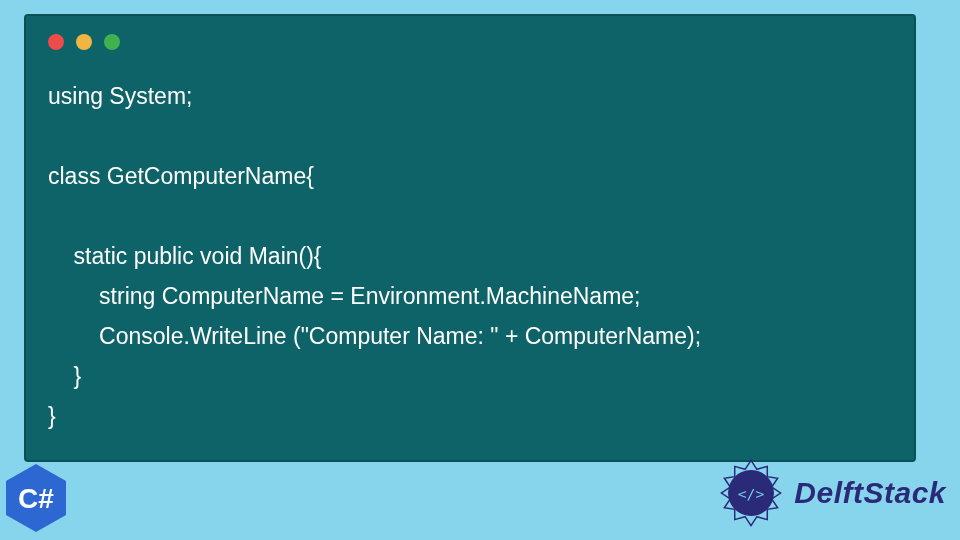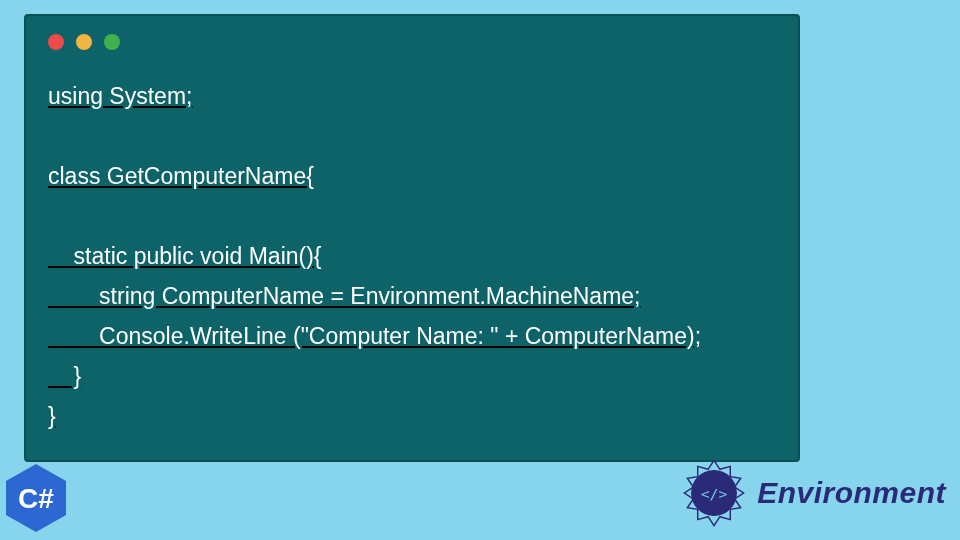--- a/index.html
+++ b/index.html
@@ -6,27 +6,26 @@
   html, body { width: 960px; height: 540px; }
   body {
     background: #87d4ed;
     font-family: Arial, Helvetica, sans-serif;
     position: relative;
   }
   .code-window {
     position: absolute;
     left: 24px;
     top: 14px;
-    width: 776px;
+    width: 892px;
     height: 448px;
     background: #0d6367;
     border: 2px solid #0a5155;
     border-radius: 4px;
     padding: 18px 22px 22px 22px;
-    text-decoration: underline;
   }
   .traffic-lights {
     display: flex;
     gap: 12px;
     margin-bottom: 26px;
   }
   .dot {
     width: 16px; height: 16px; border-radius: 50%;
   }
   .dot.red { background: #ed4c4a; }
@@ -92,14 +91,14 @@
 <div class="brand">
   <svg class="brand-logo" viewBox="0 0 100 100">
     <g fill="none" stroke="#2b2a78" stroke-width="2">
       <circle cx="50" cy="50" r="30" fill="#2b2a78"></circle>
       <g stroke="#2b2a78">
         <path d="M50 6 L58 18 L72 14 L72 28 L86 30 L78 42 L90 50 L78 58 L86 70 L72 72 L72 86 L58 82 L50 94 L42 82 L28 86 L28 72 L14 70 L22 58 L10 50 L22 42 L14 30 L28 28 L28 14 L42 18 Z" fill="none"></path>
       </g>
     </g>
     <text x="50" y="58" text-anchor="middle" font-family="monospace" font-size="20" fill="#73c9e6">&lt;/&gt;</text>
   </svg>
-  <span class="brand-text">Environment</span>
+  <span class="brand-text">DelftStack</span>
 </div>
 
 </body></html>

